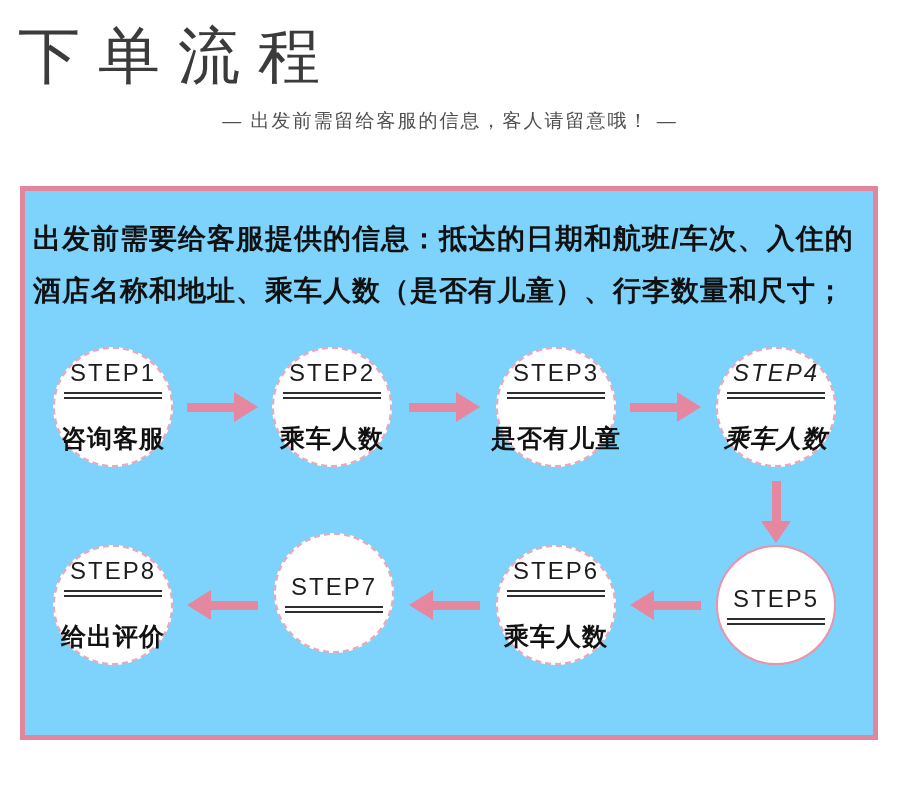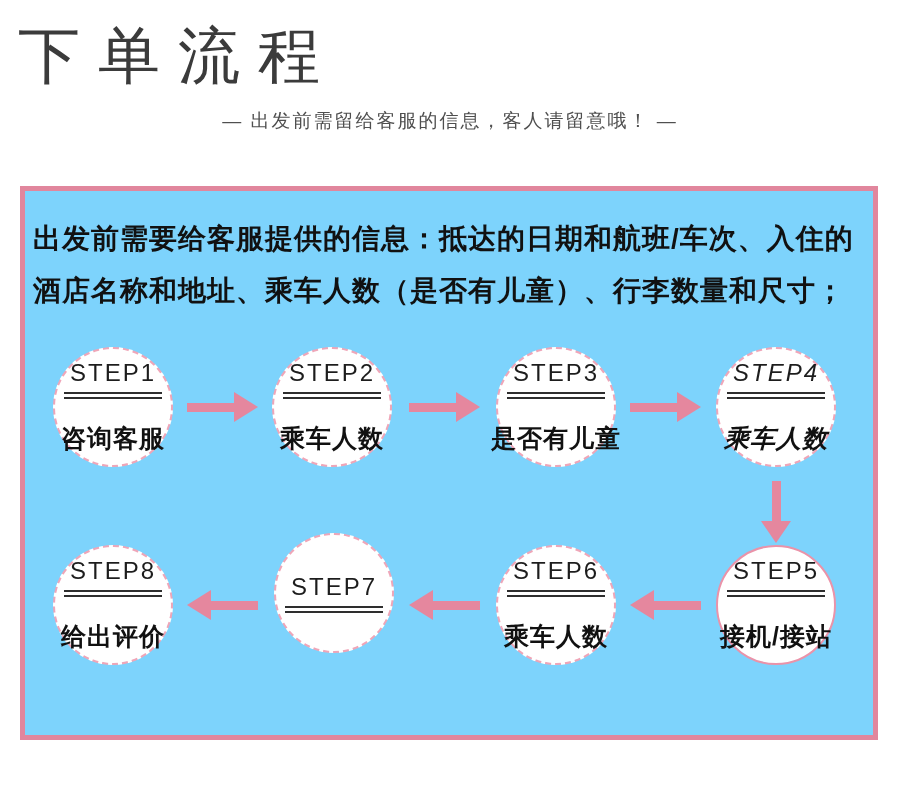--- a/index.html
+++ b/index.html
@@ -159,21 +159,20 @@
   </div>
 
   <div class="arrow-v" style="left:736px; top:290px;">
     <div class="shaft"></div>
     <div class="head-down"></div>
   </div>
 
   <div class="circle solid" style="left:691px; top:354px;">
     <div class="step-id">STEP5</div>
     <div class="step-divider"></div>
-    <div class="step-label">接机/接站</div>
   </div>
   <div class="arrow-h" style="left:605px; top:399px;">
     <div class="head-left"></div>
     <div class="shaft"></div>
   </div>
   <div class="circle" style="left:471px; top:354px;align-items:center;">
     <div class="step-id">STEP6</div>
     <div class="step-divider"></div>
     <div class="step-label">乘车人数</div>
   </div>

